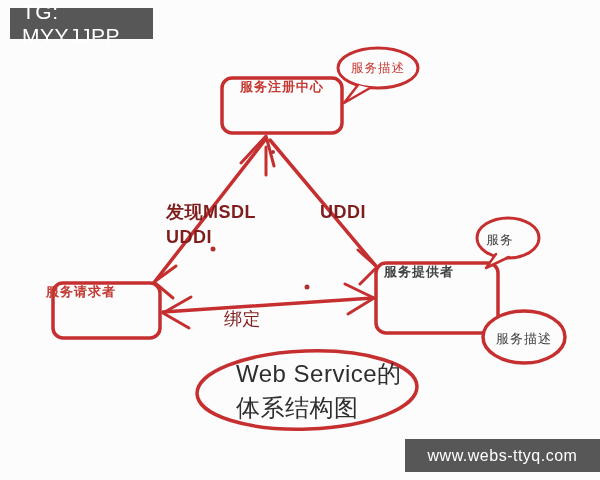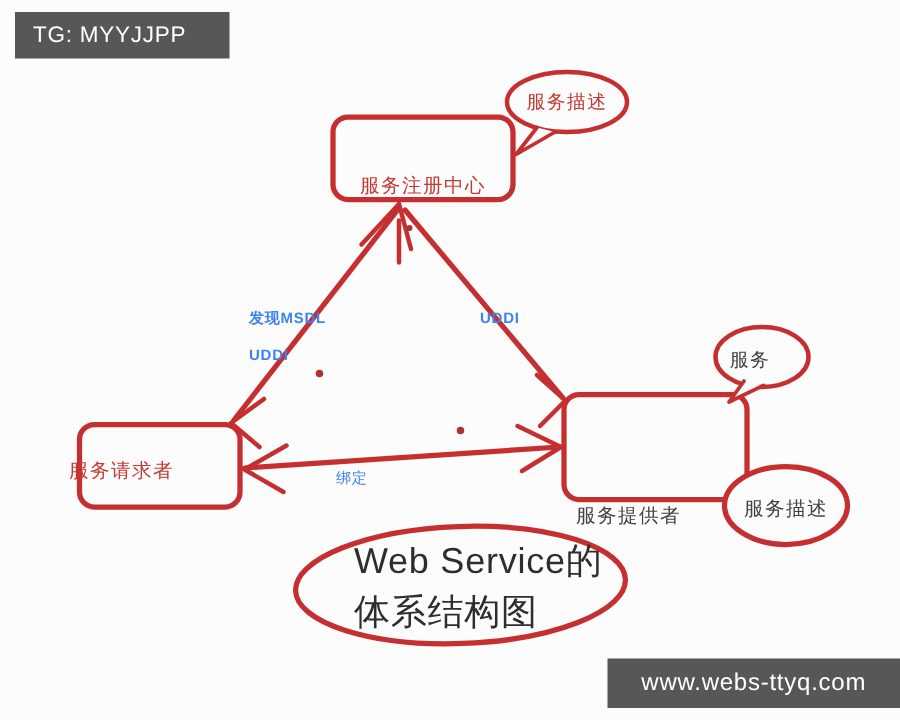--- a/index.html
+++ b/index.html
@@ -10,33 +10,33 @@
   .stage{
     position:relative;
     width:600px;height:480px;
     background:#fcfcfc;
     overflow:hidden;
   }
   .layer{position:absolute;left:0;top:0;width:600px;height:480px;}
   .abs{position:absolute;}
   .badge{
     background:#575757;color:#ffffff;
-    font-size:15px;letter-spacing:.5px;
+    font-size:21px;letter-spacing:.5px;
     display:flex;align-items:center;
   }
   .badge.tl{left:10px;top:8px;width:131px;height:31px;padding-left:12px;}
   .badge.br{left:405px;top:439px;width:195px;height:33px;justify-content:center;font-size:16px;}
   .node-label{
-    display:flex;align-items:flex-end;
-    font-size:13px;letter-spacing:1px;
+    display:flex;align-items:flex-start;
+    font-size:13px;letter-spacing:1px;font-weight:bold;
   }
   .red-text{color:#c43a33;}
   .dark-text{color:#414141;}
   .edge-label{
-    font-size:10px;font-weight:600;color:#3b82f6;
+    font-size:18px;font-weight:600;color:#7f1d1d;
     line-height:25px;letter-spacing:.5px;white-space:nowrap;
   }
   .bubble-label{
     font-size:12.5px;text-align:center;letter-spacing:1px;white-space:nowrap;
   }
   .caption-line{
     font-size:24px;color:#2e2e2e;letter-spacing:.5px;white-space:nowrap;
   }
 </style>
 </head>

